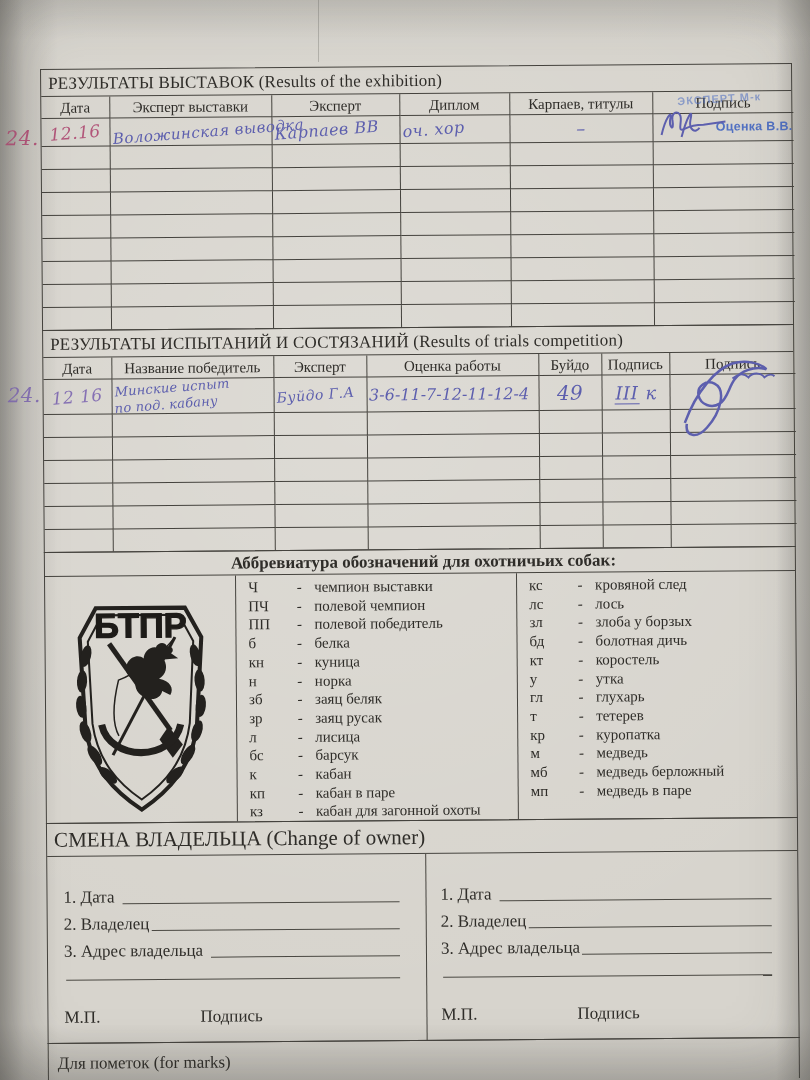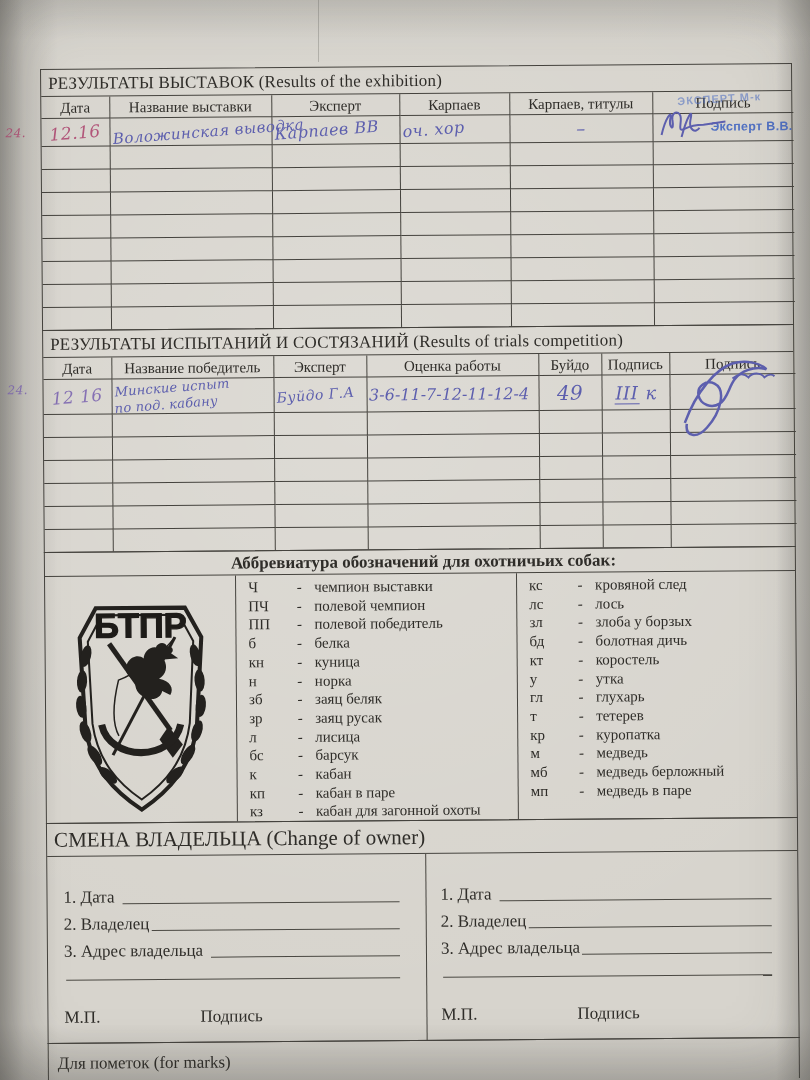--- a/index.html
+++ b/index.html
@@ -28,21 +28,21 @@
   tbody tr:last-child td{border-bottom:none;}
   thead th{height:21px;line-height:18px;}
   tr.wr td{height:27px;}
   tr.wr2 td{height:33px;}
   tr.er td{height:22px;}
   
   .hw{font-family:"DejaVu Serif",serif;font-style:italic;color:#5d5fae;position:relative;z-index:3;
       white-space:nowrap;letter-spacing:.5px;display:inline-block;}
   .hw-red{color:#b2567a;}
   .hw-violet{color:#8671b4;}
-  .mnote{position:absolute;left:-36px;font-size:12px;z-index:4;}
+  .mnote{position:absolute;left:-36px;font-size:20px;z-index:4;}
   .tilt{transform:rotate(-4deg);}
   .cell-l{text-align:left;}
   .ev2{font-size:13px;line-height:14px;letter-spacing:.2px;}
   .scores{font-size:16px;letter-spacing:0;}
   .points{font-size:20px;}
   .dip{font-size:18px;}
   .dip .rom{border-bottom:1.5px solid #5d5fae;padding:0 1px;}
   .sigcell{position:relative;}
   .scr1{position:absolute;left:2px;top:-8px;z-index:4;}
   .scr2{position:absolute;left:4px;top:-24px;z-index:4;}
@@ -90,41 +90,41 @@
             <col style="width:68px">
             <col style="width:162px">
             <col style="width:128px">
             <col style="width:110px">
             <col style="width:143px">
             <col style="width:141px">
           </colgroup>
         <thead>
           <tr>
             <th>Дата</th>
-            <th>Название выставки</th>
+            <th>Эксперт выставки</th>
             <th>Эксперт</th>
-            <th>Карпаев</th>
+            <th>Диплом</th>
             <th>Карпаев, титулы</th>
             <th>Подпись</th>
           </tr>
         </thead>
         <tbody>
           <tr class="wr">
             <td><span class="hw hw-red tilt" style="font-size:17px">12.16</span></td>
             <td class="cell-l"><span class="hw tilt" style="font-size:15px">Воложинская выводка</span></td>
             <td class="cell-l"><span class="hw tilt" style="font-size:16px">Карпаев ВВ</span></td>
             <td class="cell-l"><span class="hw tilt" style="font-size:16px">оч. хор</span></td>
             <td><span class="hw" style="font-size:18px">–</span></td>
             <td class="sigcell">
               <span class="stamp stamp-top">ЭКСПЕРТ М-к</span>
               <svg class="scr1" width="72" height="34" viewBox="0 0 72 34">
                 <path fill="none" stroke="#5d5fae" stroke-width="2" d="M6,29 C10,12 17,3 15,12 C13,21 19,27 17,14 C16,6 23,4 25,10 C27,16 21,27 29,23 C35,20 42,19 48,19 L70,16"></path>
                 <path fill="none" stroke="#5d5fae" stroke-width="2" d="M26,31 C32,10 38,1 35,14 C33,24 40,28 44,22"></path>
               </svg>
-              <span class="stamp stamp-name">Эксперт В.В.</span>
+              <span class="stamp stamp-name">Оценка В.В.</span>
             </td>
           </tr>
           <tr class="er">
               <td></td>
               <td></td>
               <td></td>
               <td></td>
               <td></td>
               <td></td>
             </tr>

